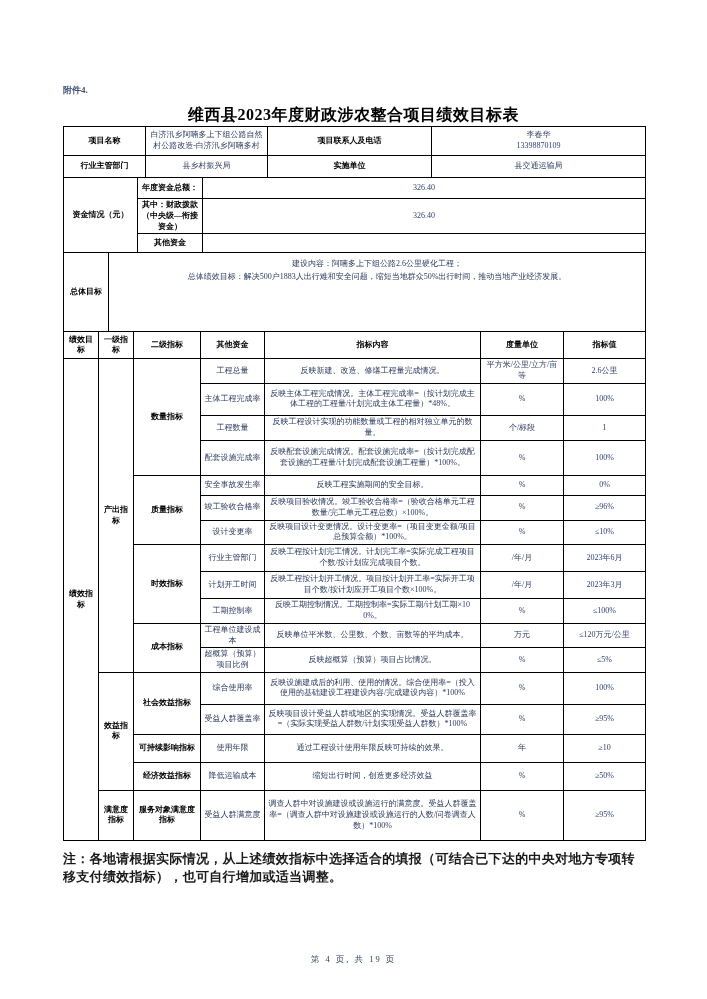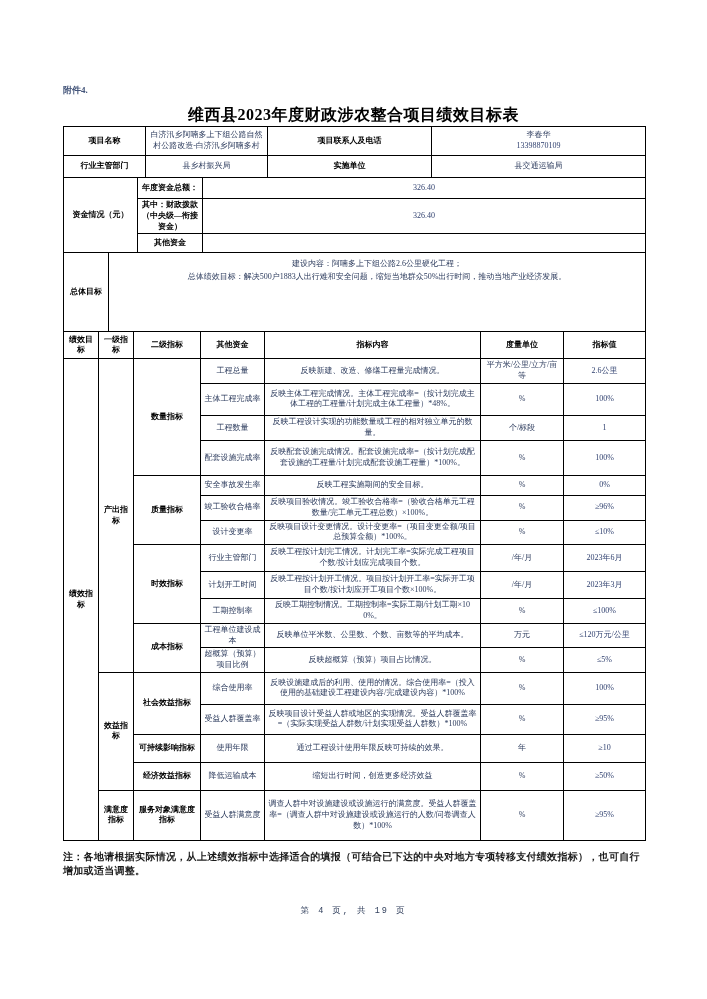--- a/index.html
+++ b/index.html
@@ -52,33 +52,32 @@
   .val { color: #2e3f6e; }
   .left-top {
     text-align: center;
     vertical-align: top;
     padding: 5px 4px;
     line-height: 1.6;
   }
   .note {
     margin-top: 9px;
     margin-left: 0px;
-    font-size: 10px;
+    font-size: 13px;
     font-weight: bold;
     color: #1a1a1a;
     letter-spacing: 0.3px;
   }
   .footer {
     position: absolute;
-    top: 905px; left: 0; right: 0;
+    top: 954px; left: 0; right: 0;
     text-align: center;
     font-size: 8.5px;
     color: #33415e;
     letter-spacing: 2px;
-    font-family: Liberation Mono, monospace;
   }
 </style>
 </head>
 <body>
 
 <div class="page">
 
   <div class="attachment">附件4.</div>
   <div class="title">维西县2023年度财政涉农整合项目绩效目标表</div>
 

